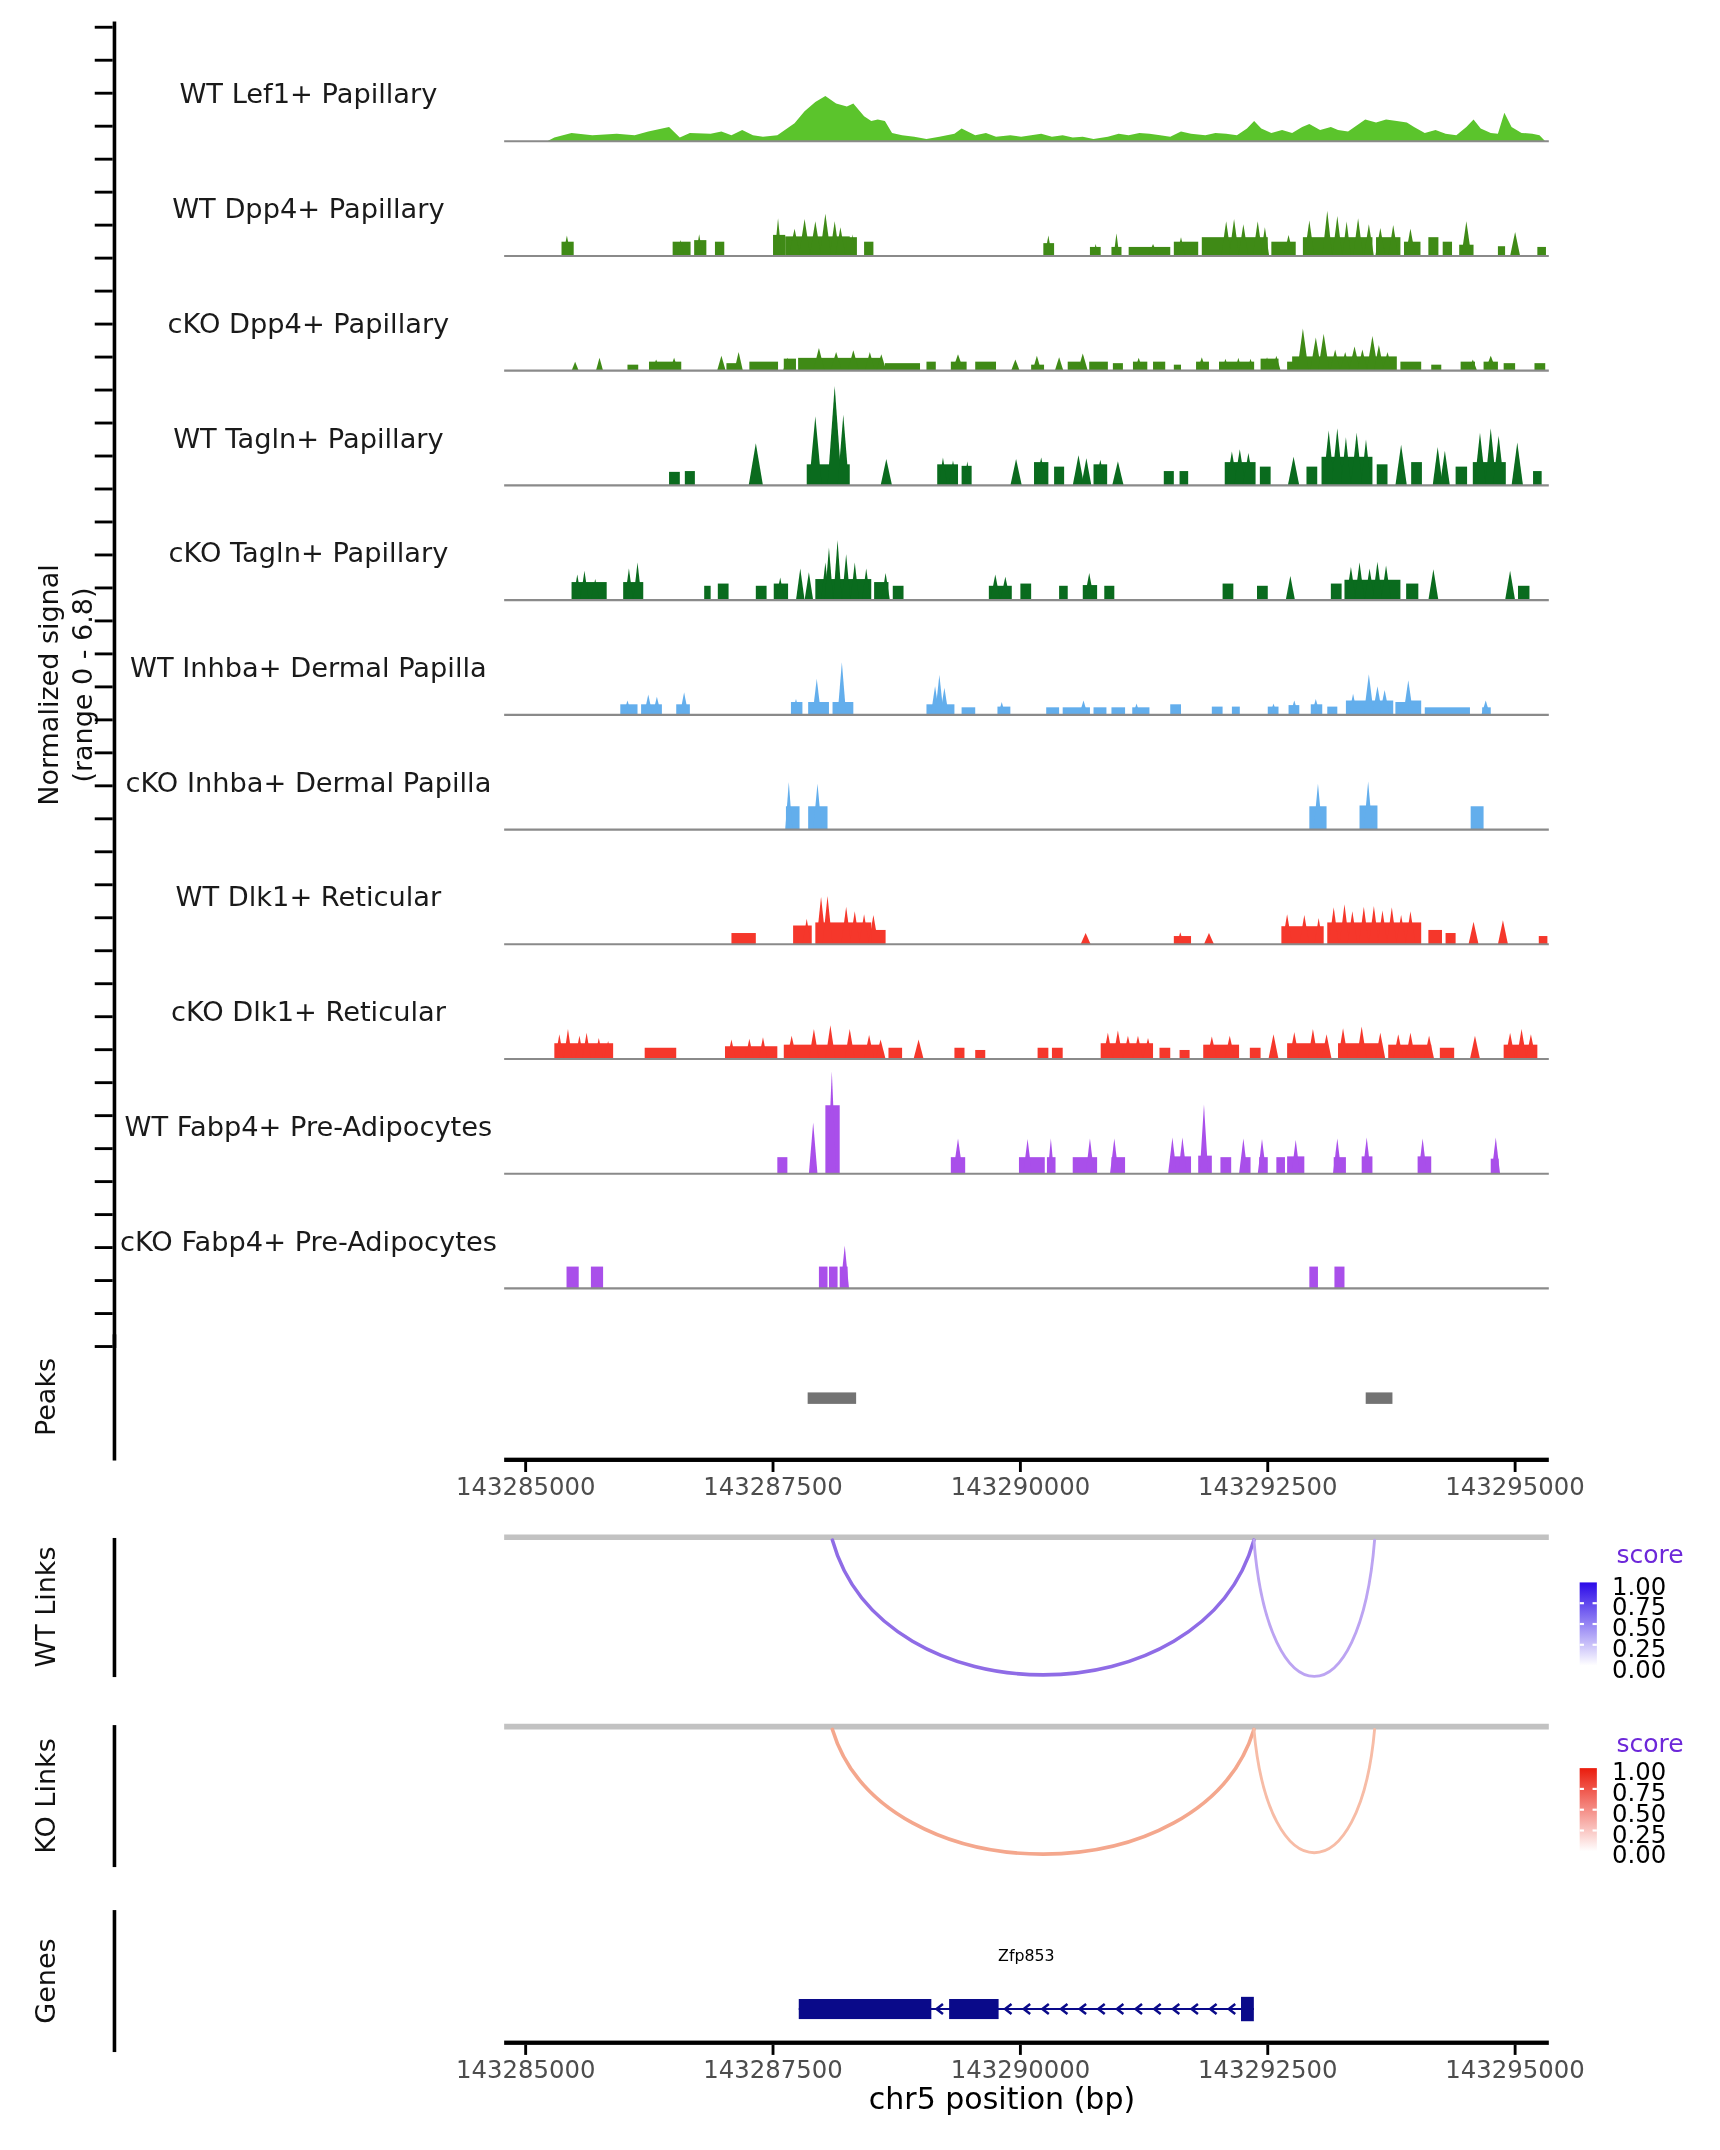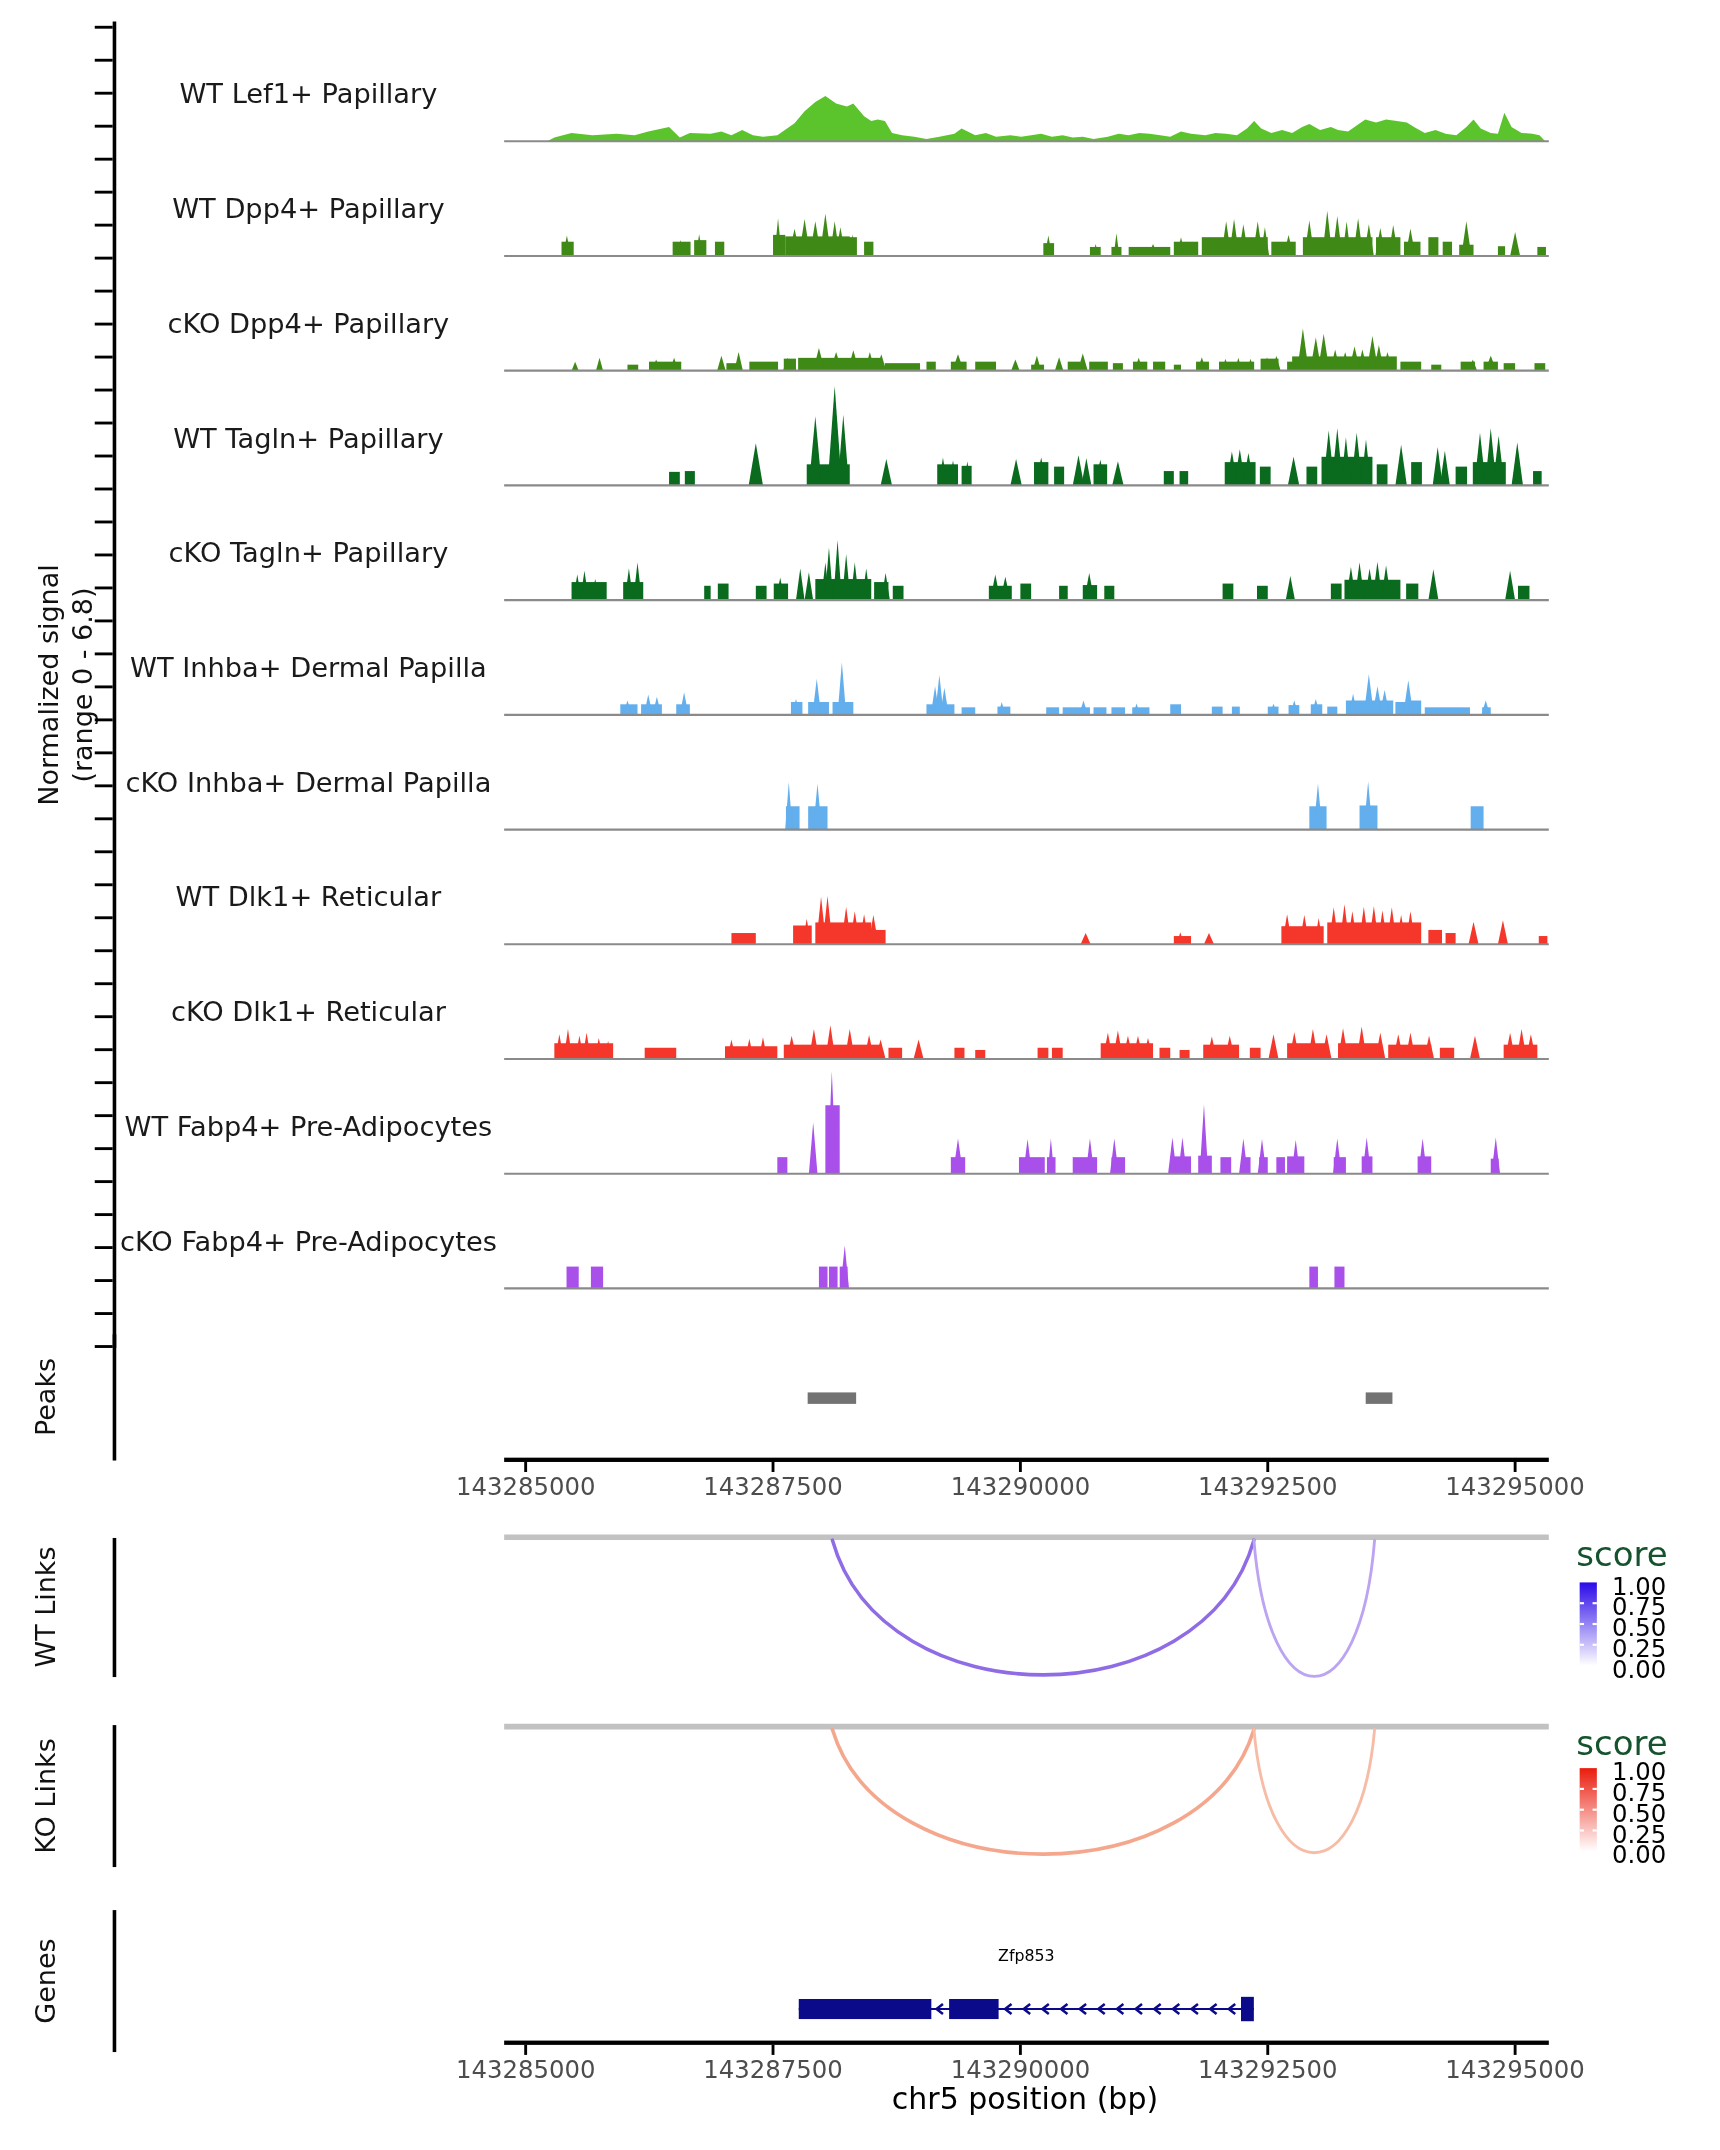--- a/index.html
+++ b/index.html
@@ -3,42 +3,42 @@
 <meta charset="utf-8">
 <style>
   html,body{margin:0;padding:0;background:#fff;}
   .stage{position:relative;width:1721px;height:2151px;background:#fff;overflow:hidden;
          font-family:"DejaVu Sans","Liberation Sans",sans-serif;}
   .vlabel{position:absolute;transform:translate(-50%,-50%) rotate(-90deg);
           white-space:nowrap;color:#111;font-size:27px;}
   .ylab{position:absolute;transform:translate(-50%,-50%) rotate(-90deg);
         text-align:center;color:#111;font-size:27px;line-height:34px;white-space:nowrap;}
   .axtitle{position:absolute;transform:translate(-50%,-50%);color:#000;font-size:30px;white-space:nowrap;}
-  .scoretitle{position:absolute;transform:translate(-50%,-50%);color:#14532d;font-size:34px;white-space:nowrap;}
+  .scoretitle{position:absolute;transform:translate(-50%,-50%);color:#6d28d9;font-size:25px;white-space:nowrap;margin-left:28px;}
   svg{position:absolute;left:0;top:0;}
   text{font-family:"DejaVu Sans","Liberation Sans",sans-serif;}
 </style>
 </head>
 <body>
 
 <div class="stage">
 
   <div class="ylab" style="left:66px;top:685px;">
     <div>Normalized signal</div>
     <div>(range 0 - 6.8)</div>
   </div>
   <div class="vlabel" style="left:45px;top:1397px;">Peaks</div>
   <div class="vlabel" style="left:45px;top:1607px;">WT Links</div>
   <div class="vlabel" style="left:45px;top:1796px;">KO Links</div>
   <div class="vlabel" style="left:45px;top:1981px;">Genes</div>
 
   <div class="scoretitle" style="left:1622px;top:1554px;">score</div>
   <div class="scoretitle" style="left:1622px;top:1743px;">score</div>
 
-  <div class="axtitle" style="left:1025px;top:2098px;">chr5 position (bp)</div>
+  <div class="axtitle" style="left:1002px;top:2098px;">chr5 position (bp)</div>
 
   <svg id="plot" width="1721" height="2151" viewBox="0 0 2400 3000">
       <defs>
         <linearGradient id="grad-wt" x1="0" y1="0" x2="0" y2="1">
           <stop offset="0%" stop-color="#2B0AE8"></stop>
           <stop offset="100%" stop-color="#FFFFFF"></stop>
         </linearGradient>
         <linearGradient id="grad-ko" x1="0" y1="0" x2="0" y2="1">
           <stop offset="0%" stop-color="#EA1C0D"></stop>
           <stop offset="100%" stop-color="#FFFFFF"></stop>

